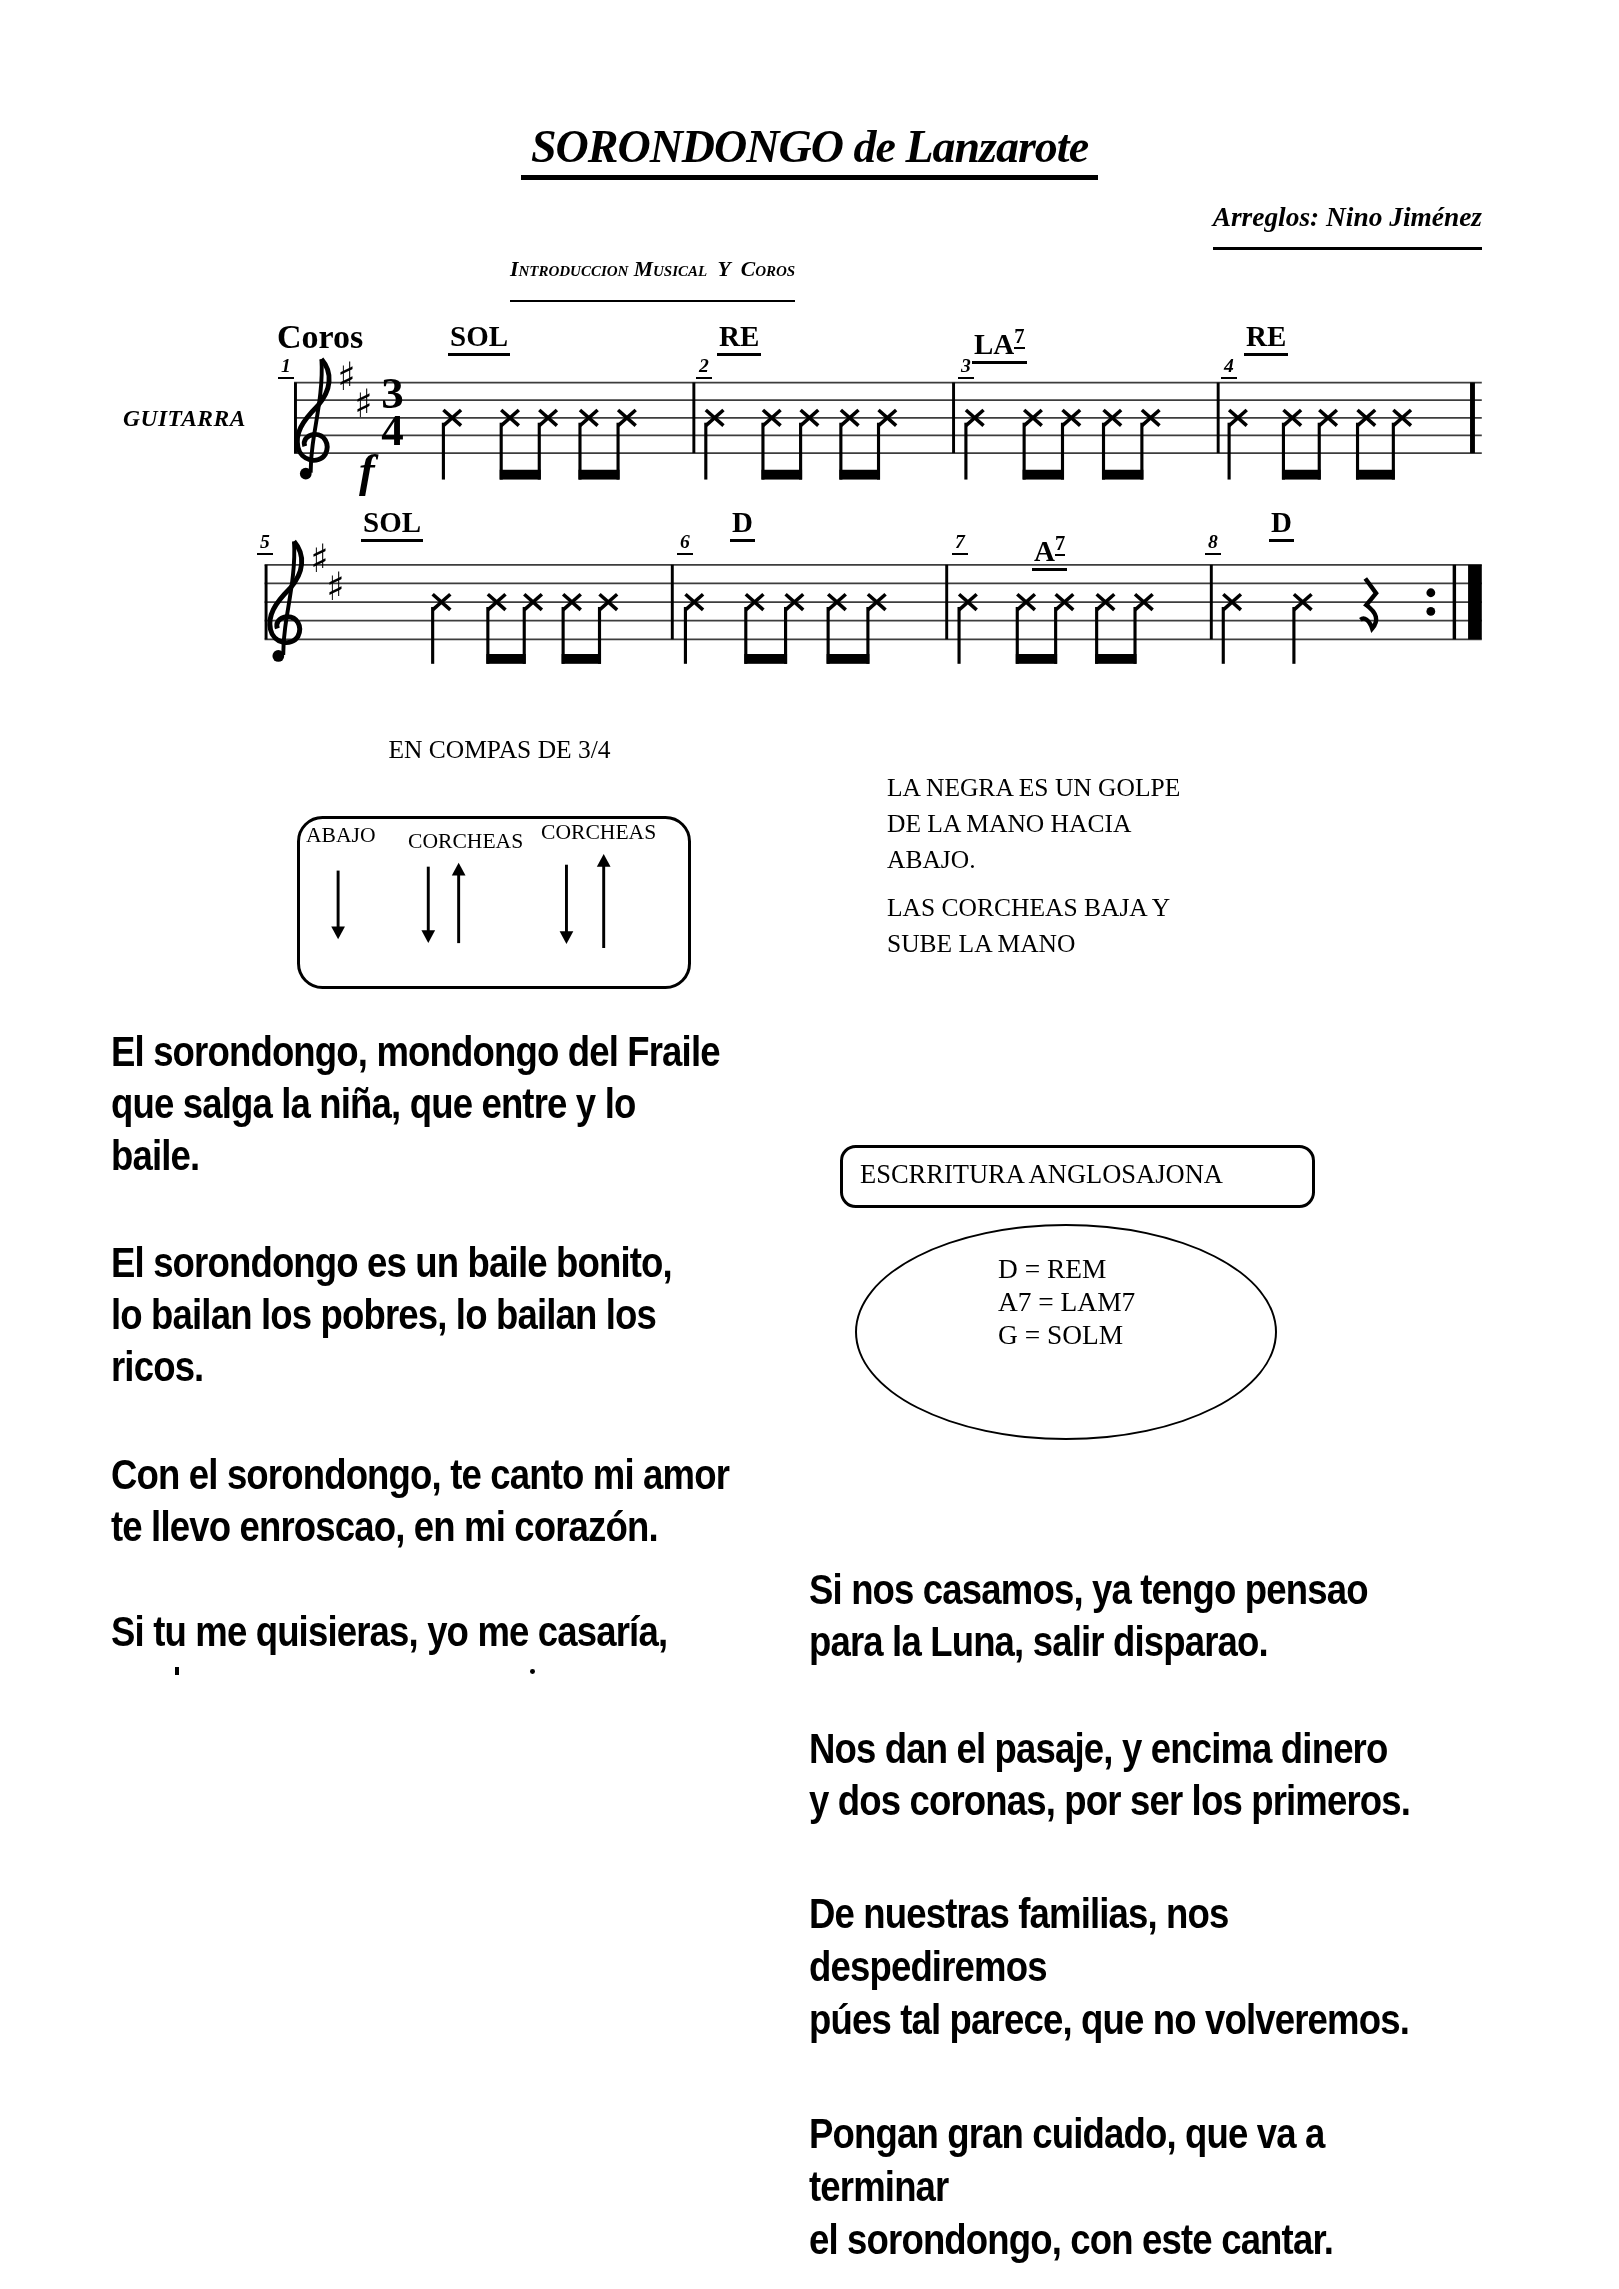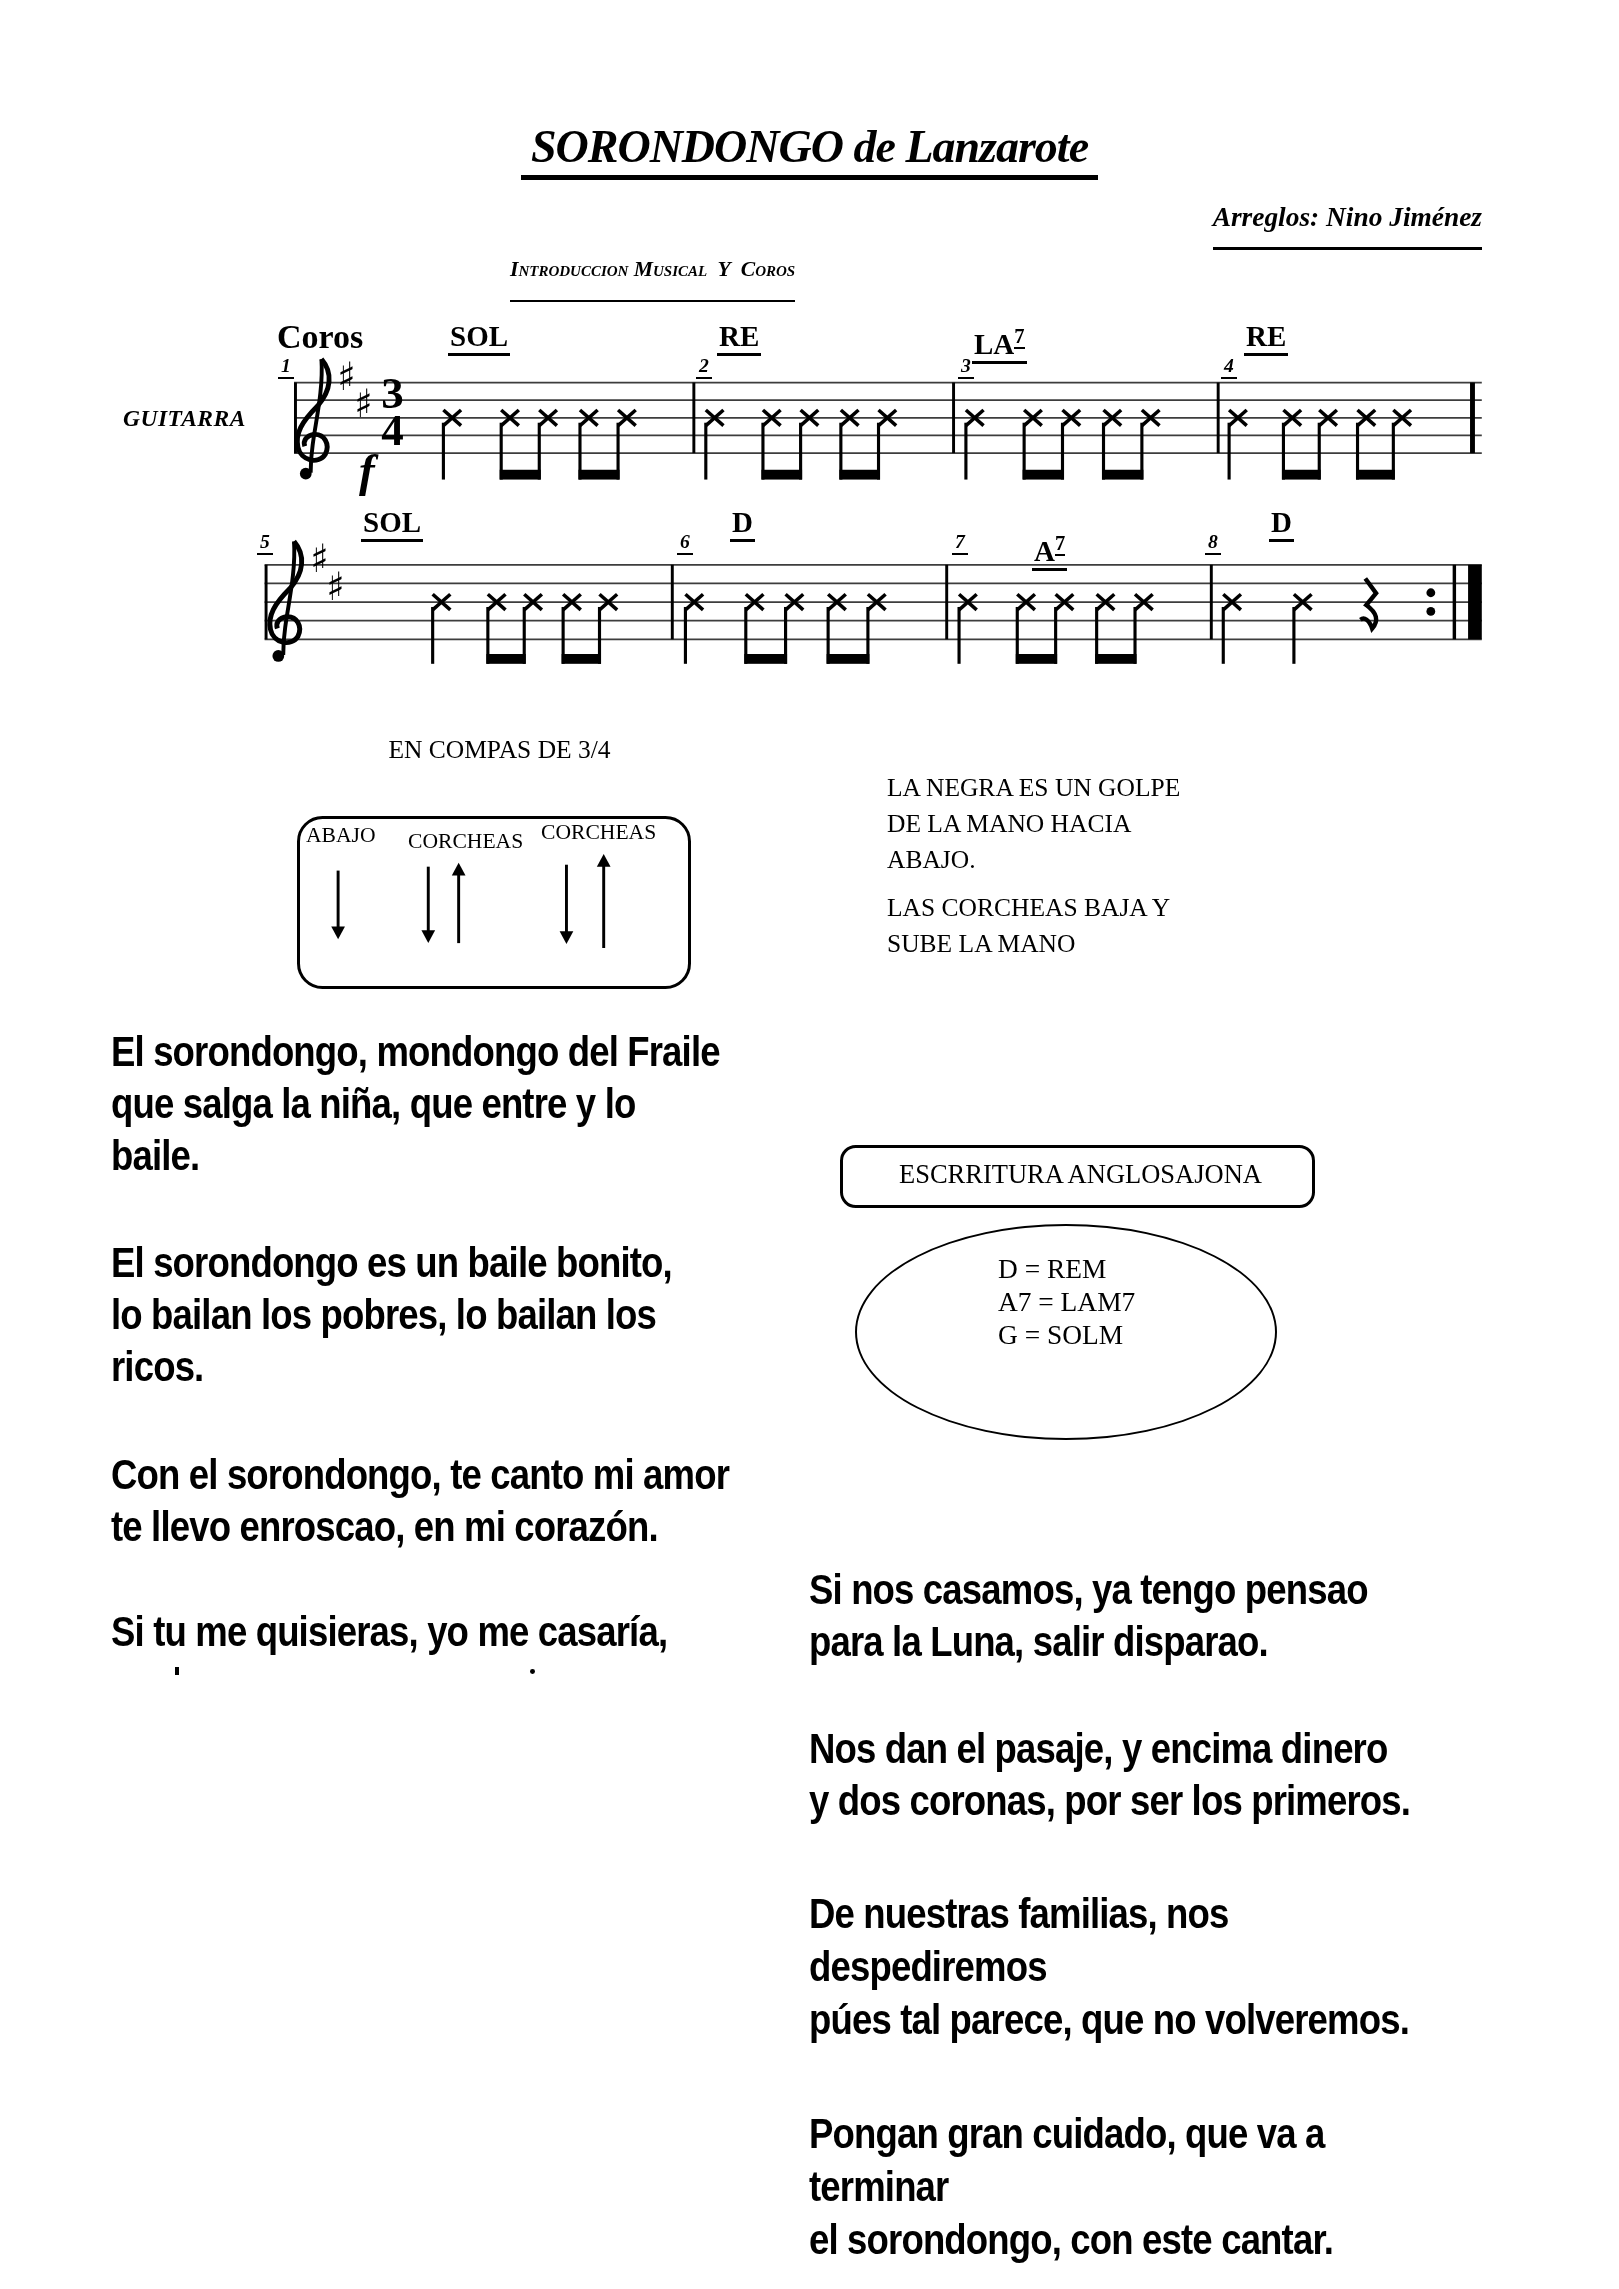--- a/index.html
+++ b/index.html
@@ -44,21 +44,21 @@
   
   .compas-heading { position:absolute; left:323px; top:735px; width:353px; text-align:center;
                     font:25.5px "Liberation Serif", serif; }
   .rhythm-box { position:absolute; left:297px; top:816px; width:388px; height:167px;
                 border:3.4px solid #000; border-radius:25.5px; }
   .rlabel { position:absolute; font:21.6px "Liberation Serif", serif; }
   .note-block { position:absolute; left:887px; font:25.5px "Liberation Serif", serif; line-height:36px; }
   
   .anglo-box { position:absolute; left:840px; top:1145px; width:469px; height:57px;
                border:3.4px solid #000; border-radius:15.7px; }
-  .anglo-title { position:absolute; left:899px; top:1159px; font:26.5px "Liberation Serif", serif; }
+  .anglo-title { position:absolute; left:860px; top:1159px; font:26.5px "Liberation Serif", serif; }
   .anglo-ellipse { position:absolute; left:855px; top:1224px; width:418px; height:212px;
                    border:2px solid #000; border-radius:50%; }
   .anglo-lines { position:absolute; left:998px; top:1253px; font:27.4px "Liberation Serif", serif; line-height:33px; }
   
   .verse {
     position:absolute; font:700 43px "Liberation Sans", sans-serif;
     line-height:52px; letter-spacing:-1px; white-space:nowrap;
     transform:scaleX(0.85); transform-origin:0 0;
   }
   .remnant { position:absolute; background:#000; }

